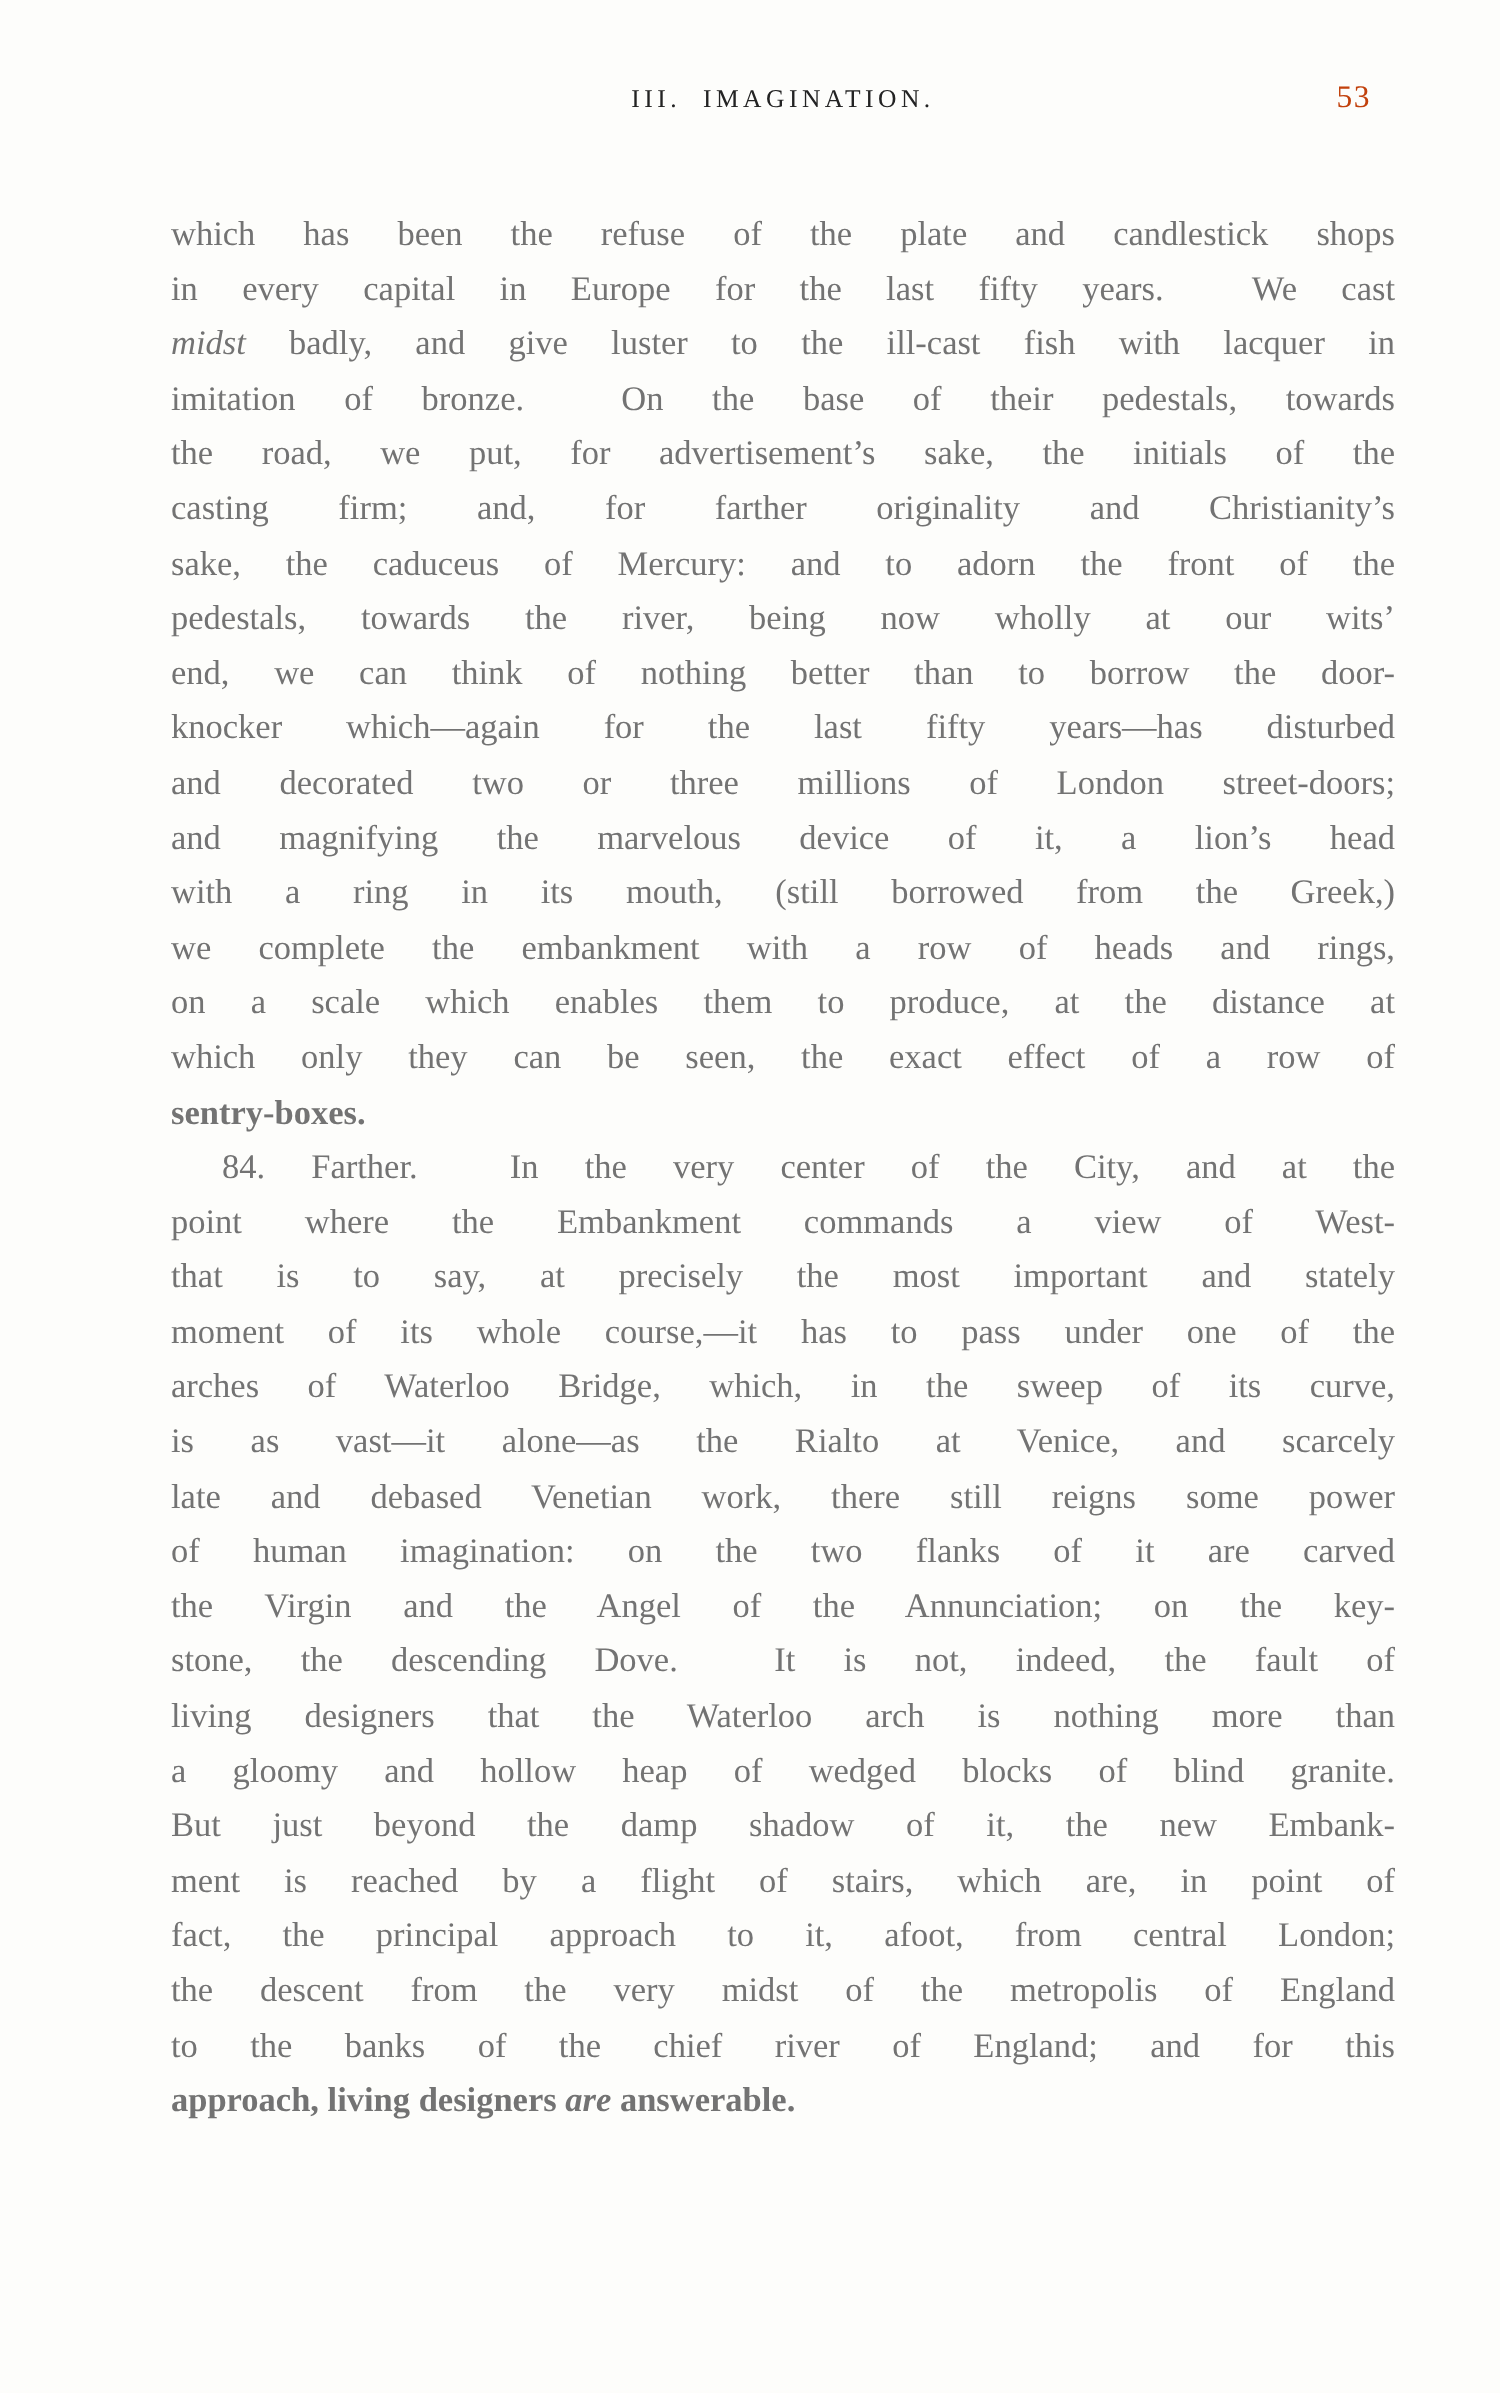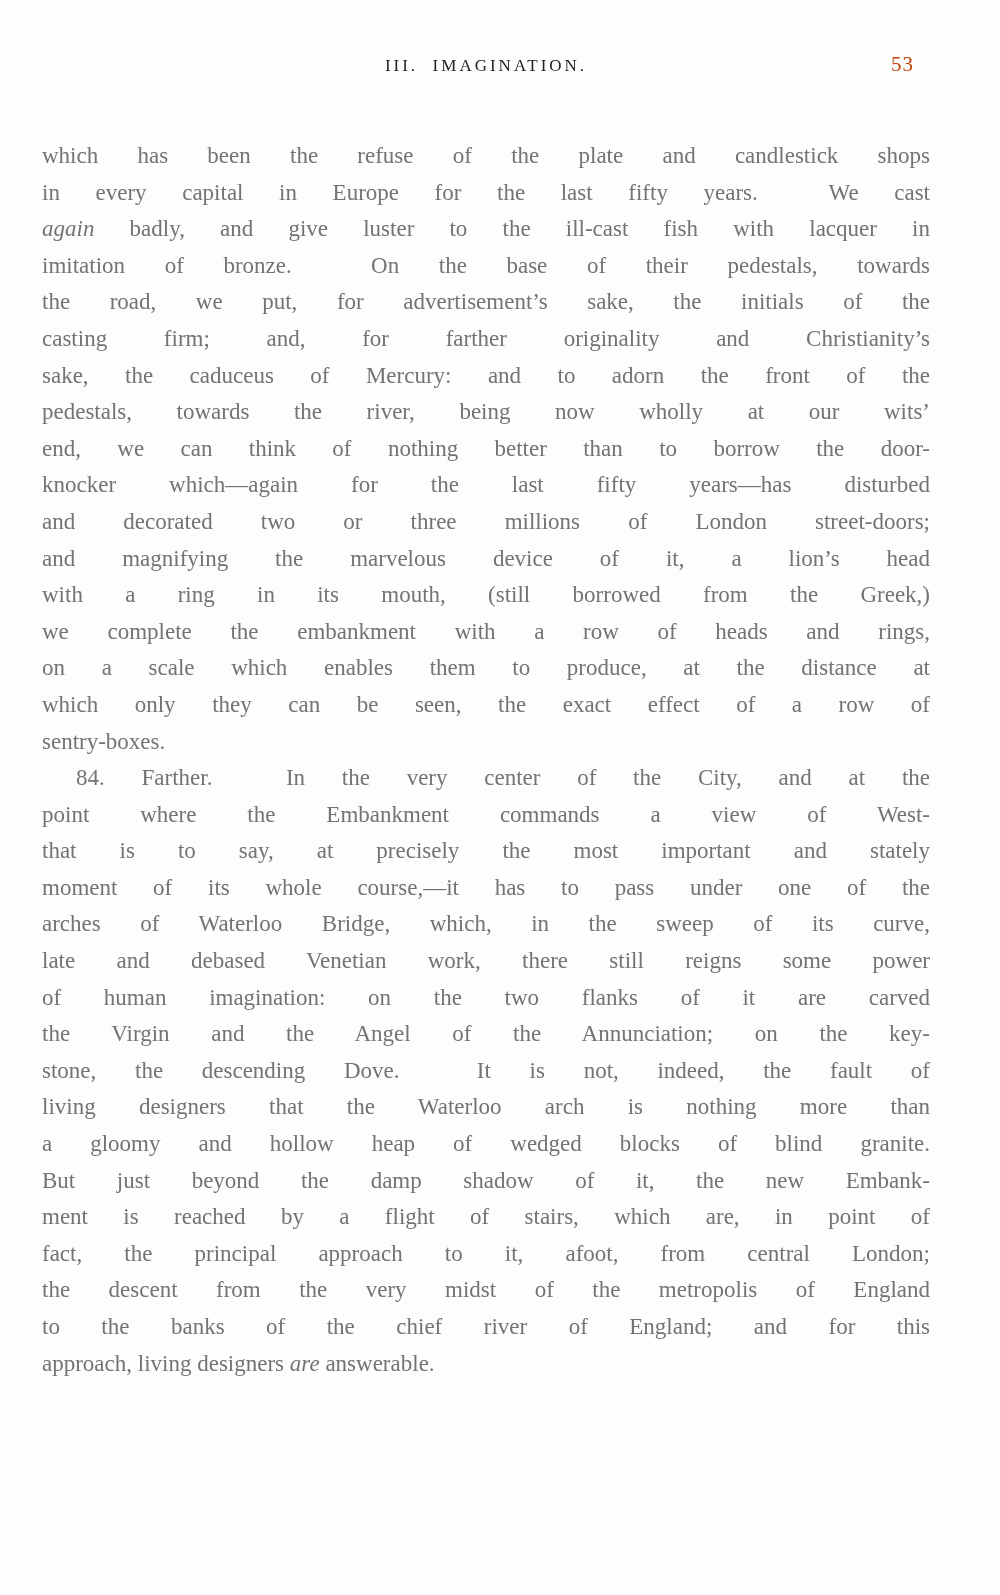--- a/index.html
+++ b/index.html
@@ -9,21 +9,21 @@
   }
   .page {
     position: relative;
     width: 1000px;
     height: 1595px;
     margin: 0 auto;
     box-sizing: border-box;
     background: #fdfdfb;
     color: #1d1d1d;
     font-family: "Liberation Serif", "DejaVu Serif", serif;
-    padding: 56px 70px 0 42px;
+    padding: 56px 70px 0 114px;
     overflow: hidden;
   }
   .running-header {
     position: relative;
     height: 26px;
   }
   .chapter-header {
     text-align: center;
     font-size: 17px;
     letter-spacing: 3px;
@@ -46,41 +46,42 @@
   }
   .paragraph {
     margin: 0;
   }
   .line {
     text-align: justify;
     text-align-last: justify;
   }
   .line.last {
     text-align-last: left;
+    font-weight: bold;
   }
   .line.indent {
     text-indent: 34px;
   }
   .seg-italic {
     font-style: italic;
   }
 </style>
 </head>
 <body>
 
 <div class="page">
   <div class="running-header">
     <div class="chapter-header">III.&nbsp; IMAGINATION.</div>
     <div class="page-number">53</div>
   </div>
   <div class="text-block">
       <div class="paragraph">
         <div class="line"><span>which has been the refuse of the plate and candlestick shops</span></div>
         <div class="line"><span>in every capital in Europe for the last fifty years.&nbsp; We cast</span></div>
-        <div class="line"><span class="seg-italic">again</span><span> badly, and give luster to the ill-cast fish with lacquer in</span></div>
+        <div class="line"><span class="seg-italic">midst</span><span> badly, and give luster to the ill-cast fish with lacquer in</span></div>
         <div class="line"><span>imitation of bronze.&nbsp; On the base of their pedestals, towards</span></div>
         <div class="line"><span>the road, we put, for advertisement’s sake, the initials of the</span></div>
         <div class="line"><span>casting firm; and, for farther originality and Christianity’s</span></div>
         <div class="line"><span>sake, the caduceus of Mercury: and to adorn the front of the</span></div>
         <div class="line"><span>pedestals, towards the river, being now wholly at our wits’</span></div>
         <div class="line"><span>end, we can think of nothing better than to borrow the door-</span></div>
         <div class="line"><span>knocker which—again for the last fifty years—has disturbed</span></div>
         <div class="line"><span>and decorated two or three millions of London street-doors;</span></div>
         <div class="line"><span>and magnifying the marvelous device of it, a lion’s head</span></div>
         <div class="line"><span>with a ring in its mouth, (still borrowed from the Greek,)</span></div>
@@ -88,20 +89,21 @@
         <div class="line"><span>on a scale which enables them to produce, at the distance at</span></div>
         <div class="line"><span>which only they can be seen, the exact effect of a row of</span></div>
         <div class="line last"><span>sentry-boxes.</span></div>
       </div>
       <div class="paragraph">
         <div class="line indent"><span>84. Farther.&nbsp; In the very center of the City, and at the</span></div>
         <div class="line"><span>point where the Embankment commands a view of West-</span></div>
         <div class="line"><span>that is to say, at precisely the most important and stately</span></div>
         <div class="line"><span>moment of its whole course,—it has to pass under one of the</span></div>
         <div class="line"><span>arches of Waterloo Bridge, which, in the sweep of its curve,</span></div>
+        <div class="line"><span>is as vast—it alone—as the Rialto at Venice, and scarcely</span></div>
         <div class="line"><span>late and debased Venetian work, there still reigns some power</span></div>
         <div class="line"><span>of human imagination: on the two flanks of it are carved</span></div>
         <div class="line"><span>the Virgin and the Angel of the Annunciation; on the key-</span></div>
         <div class="line"><span>stone, the descending Dove.&nbsp; It is not, indeed, the fault of</span></div>
         <div class="line"><span>living designers that the Waterloo arch is nothing more than</span></div>
         <div class="line"><span>a gloomy and hollow heap of wedged blocks of blind granite.</span></div>
         <div class="line"><span>But just beyond the damp shadow of it, the new Embank-</span></div>
         <div class="line"><span>ment is reached by a flight of stairs, which are, in point of</span></div>
         <div class="line"><span>fact, the principal approach to it, afoot, from central London;</span></div>
         <div class="line"><span>the descent from the very midst of the metropolis of England</span></div>

